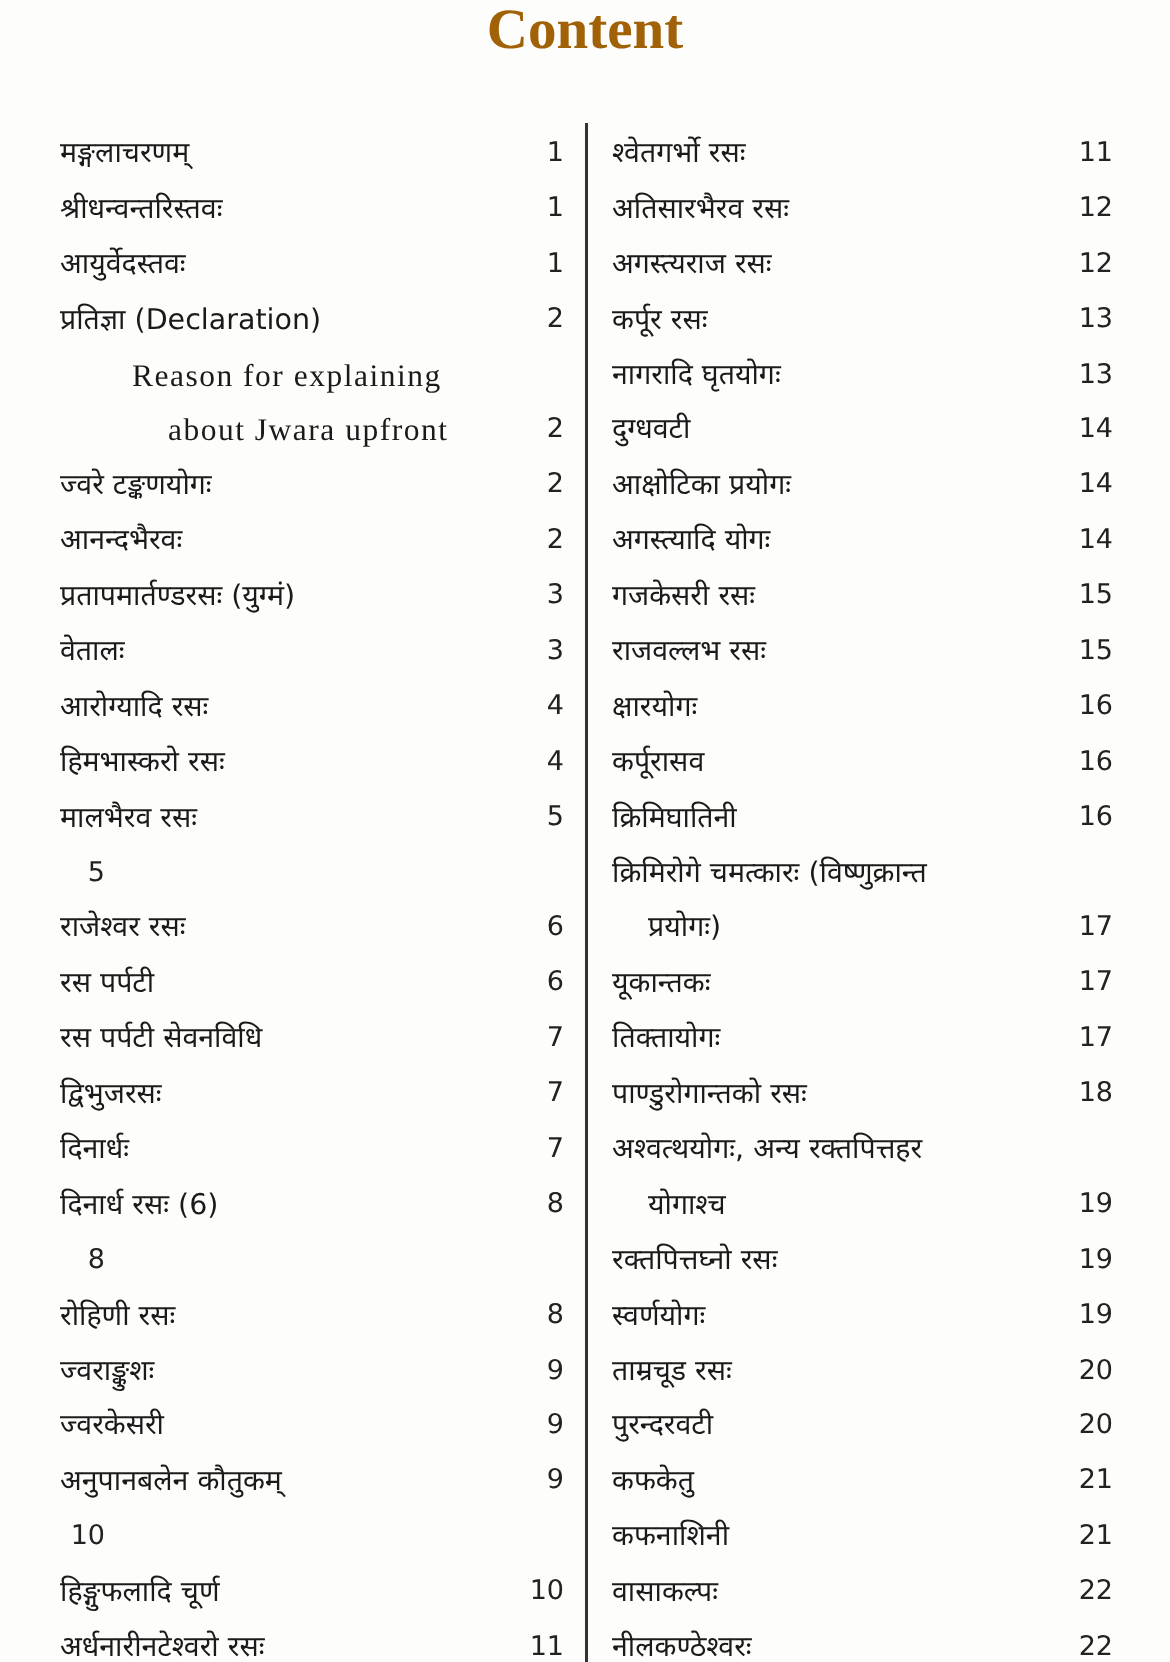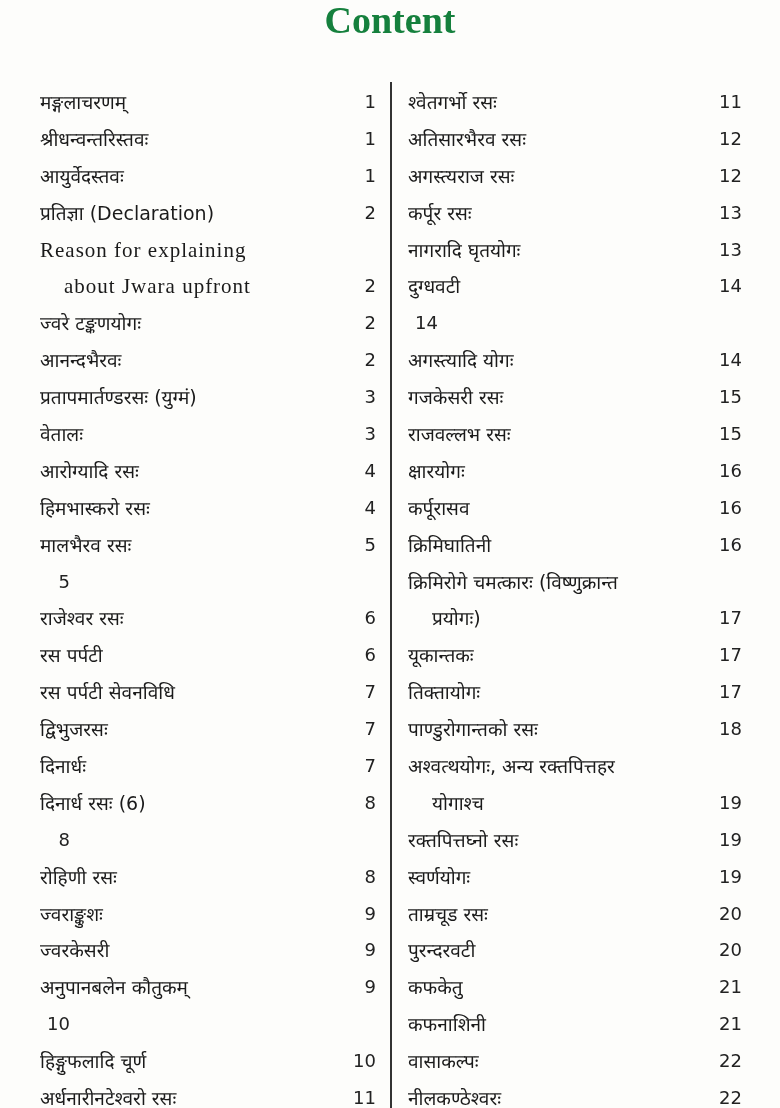--- a/index.html
+++ b/index.html
@@ -7,39 +7,39 @@
     width:780px; height:1108px; overflow:hidden;
     background:#fdfdfb; color:#1a1a1a;
     font-family:"DejaVu Sans", sans-serif;
     position:relative;
   }
   .title {
     position:absolute; top:0; left:0; width:780px;
     text-align:center;
     font-family:"Liberation Serif", serif;
     font-weight:bold; font-size:38px; line-height:40px;
-    color:#15803d;
+    color:#a16207;
   }
   .divider {
     position:absolute; left:390px; top:82px; width:1.5px; height:1026px;
     background:#333;
   }
   .col { position:absolute; top:84px; }
   .col.left { left:40px; width:336px; }
   .col.right { left:408px; width:334px; }
   .entry { position:relative; }
   .line {
     display:flex; justify-content:space-between; align-items:flex-end;
     height:36.9px; line-height:36.9px;
     font-size:19px; white-space:nowrap;gap:40px;
   }
   .line .txt { overflow:visible; }
   .line .pg { font-family:"DejaVu Sans", sans-serif; font-size:18px; color:#222; min-width:30px; text-align:right; }
   .cont { padding-left:24px; }
-  .eng { font-family:"Liberation Serif", serif; font-size:21px; letter-spacing:1px; }
+  .eng { font-family:"Liberation Serif", serif; font-size:21px; letter-spacing:1px;margin-left:48px; }
 </style>
 </head>
 <body>
 
 <div class="title">Content</div>
 <div class="divider"></div>
 
 <div class="col left" id="col-left">
     <div class="entry">
       <div class="line">
@@ -237,20 +237,21 @@
       </div>
     </div>
     <div class="entry">
       <div class="line">
         <span class="txt">दुग्धवटी</span>
         <span class="pg">14</span>
       </div>
     </div>
     <div class="entry">
       <div class="line">
+        <span class="txt">आक्षोटिका प्रयोगः</span>
         <span class="pg">14</span>
       </div>
     </div>
     <div class="entry">
       <div class="line">
         <span class="txt">अगस्त्यादि योगः</span>
         <span class="pg">14</span>
       </div>
     </div>
     <div class="entry">

